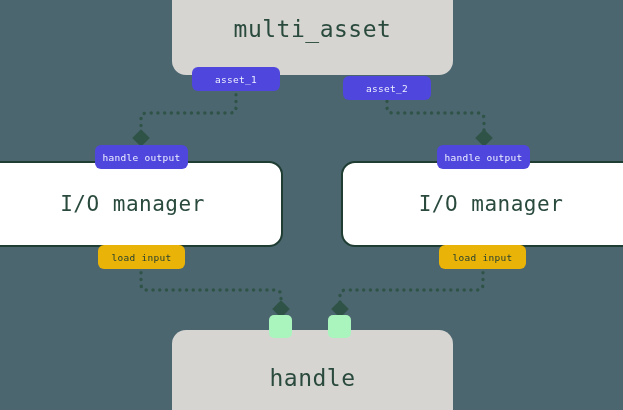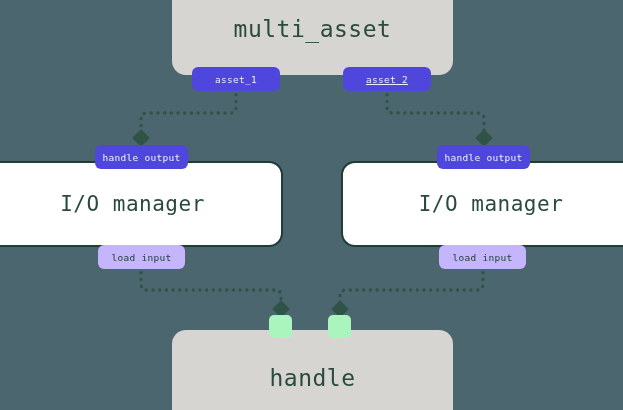--- a/index.html
+++ b/index.html
@@ -65,21 +65,21 @@
     letter-spacing: 0.3px;
     white-space: nowrap;
     height: 20px;
     padding: 12px 9px;
   }
   .badge-out {
     background: #4f46dd;
     color: #eef0ff;
   }
   .badge-in {
-    background: #c4b5fd;
+    background: #eab308;
     color: #1f3d33;
   }
   .badge-square {
     width: 23px;
     height: 23px;
     padding: 0;
     border-radius: 5px;
     background: #aaf5bd;
   }
 </style>
@@ -104,21 +104,21 @@
     <path d="M483 266 L483 284 Q483 290 477 290 L346 290 Q340 290 340 296 L340 309" fill="none" stroke="#2f5447" stroke-width="3.4" stroke-linecap="round" stroke-dasharray="0.1 6.6" marker-end="url(#diamond)"></path>
   </svg>
 
   <div class="node node-asset-group" style="left:172px; top:-18px; width:281px; height:93px;">
     <span class="node-title">multi_asset</span>
   </div>
 
   <div class="badge badge-out" style="left:192px; top:67px; width:88px;">
     <span>asset_1</span>
   </div>
-  <div class="badge badge-out" style="left:343px; top:67px; width:88px;text-decoration:underline;">
+  <div class="badge badge-out" style="left:343px; top:76px; width:88px;">
     <span>asset_2</span>
   </div>
 
   <div class="node node-io" style="left:-18px; top:161px; width:301px; height:86px;">
     <span class="node-title node-title-io">I/O manager</span>
   </div>
   <div class="badge badge-out" style="left:95px; top:145px; width:93px;">
     <span>handle output</span>
   </div>
   <div class="badge badge-in" style="left:98px; top:245px; width:87px;">

